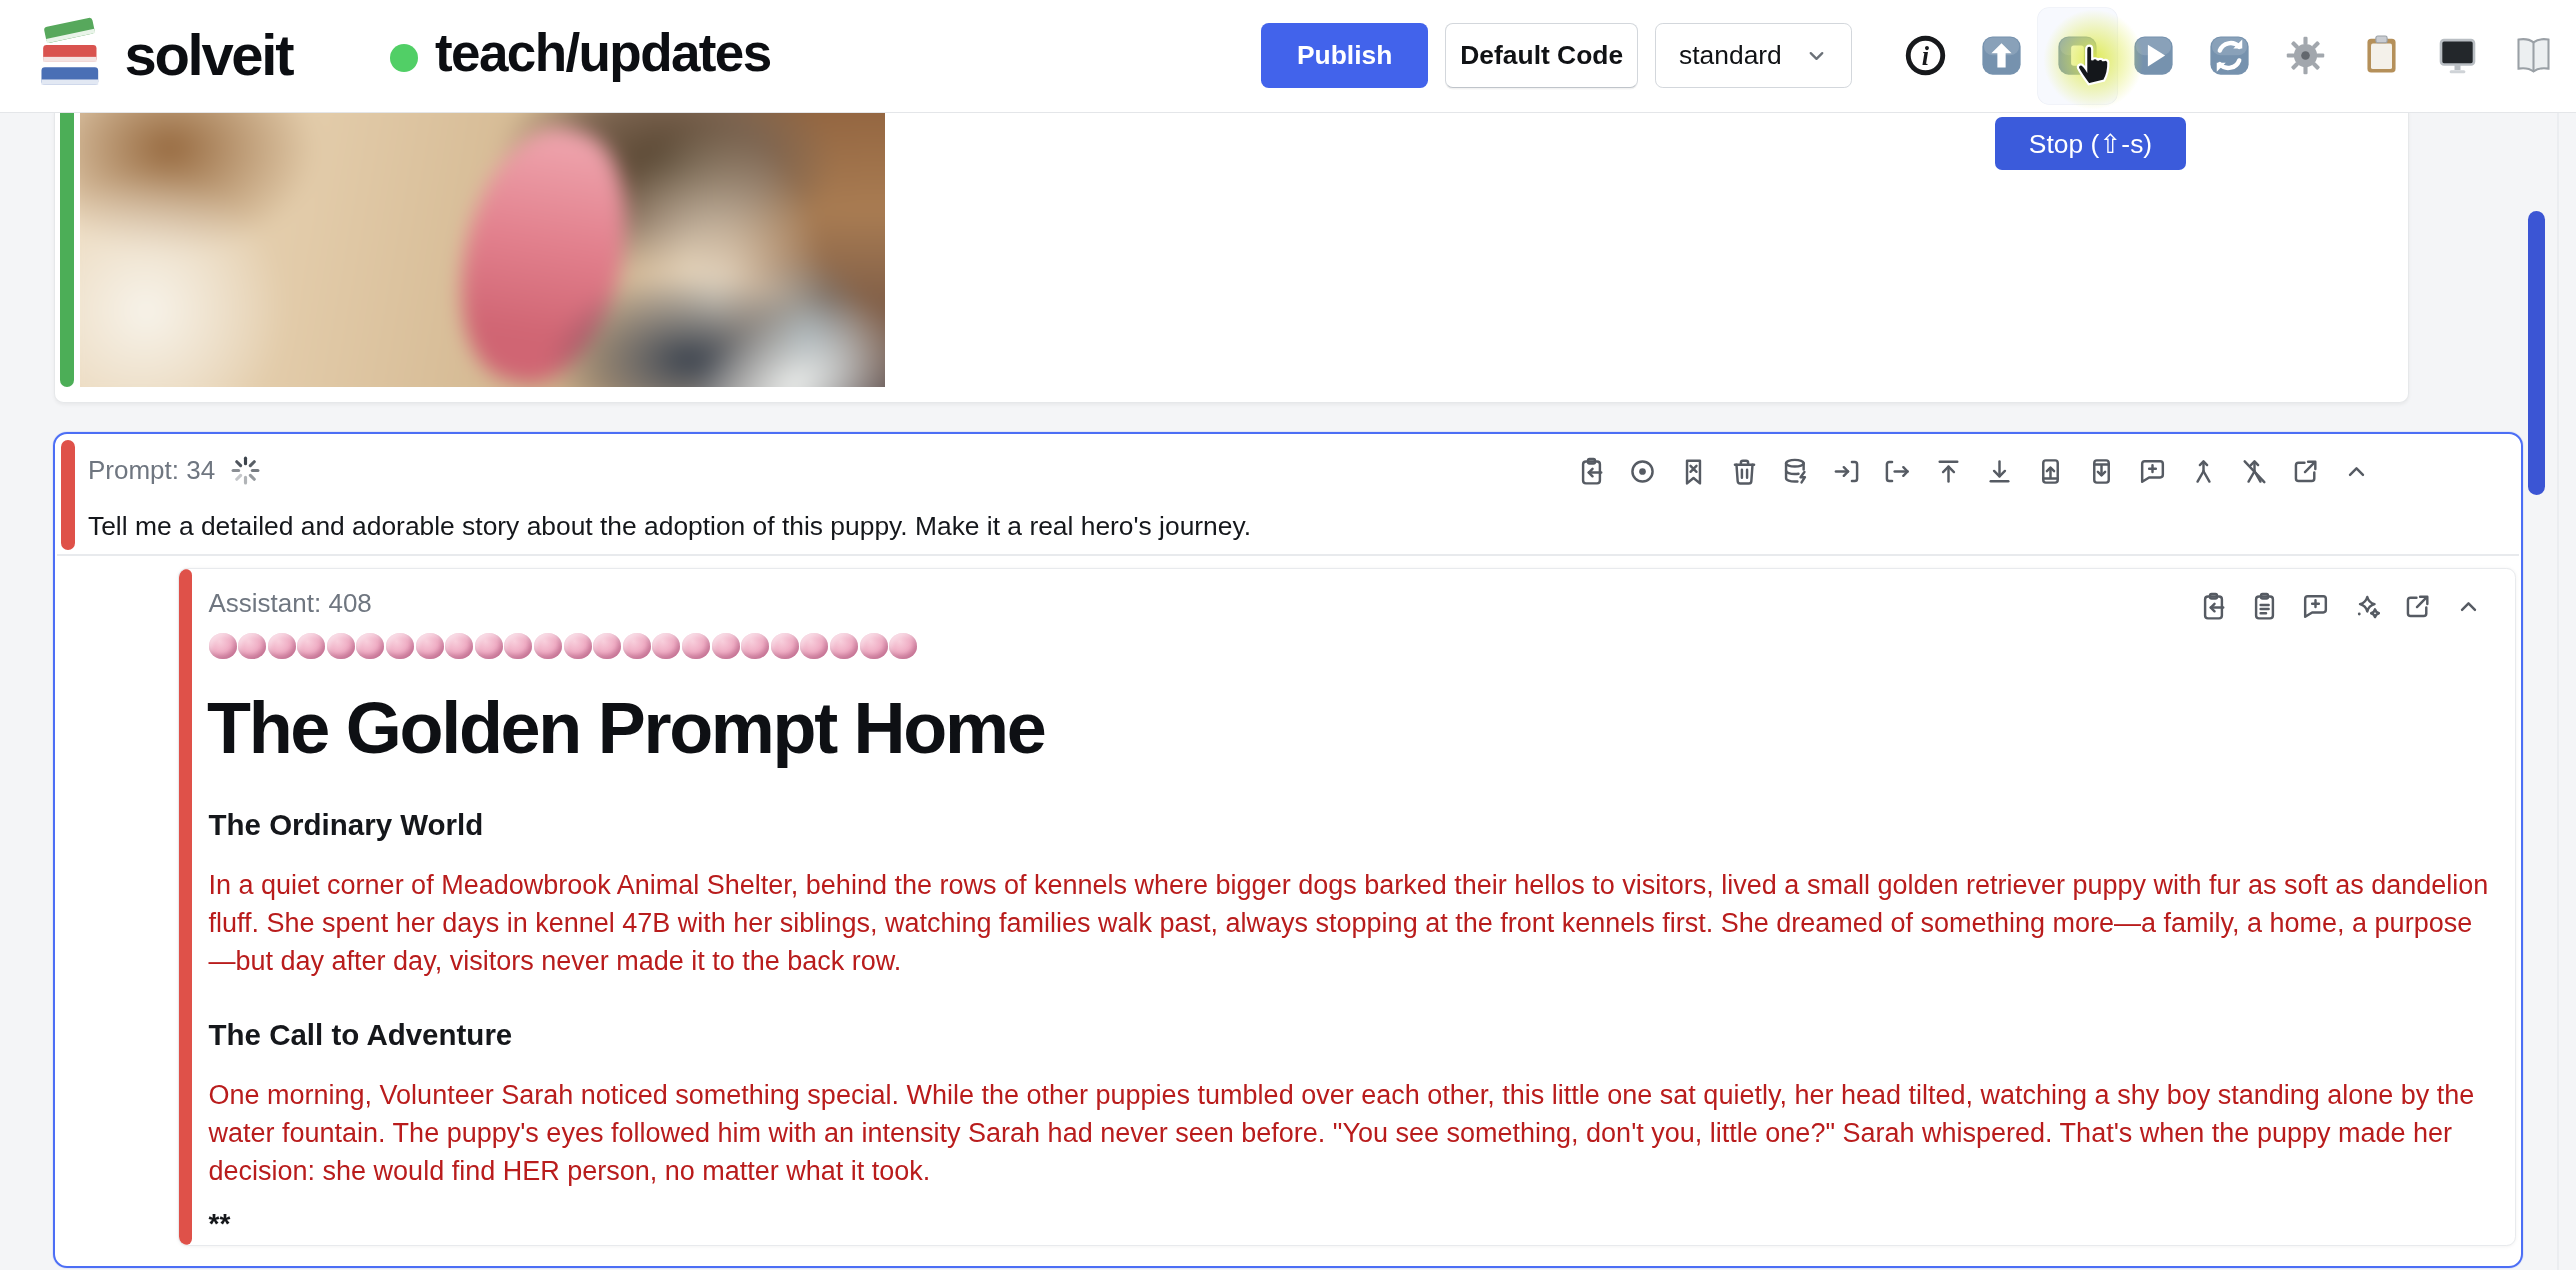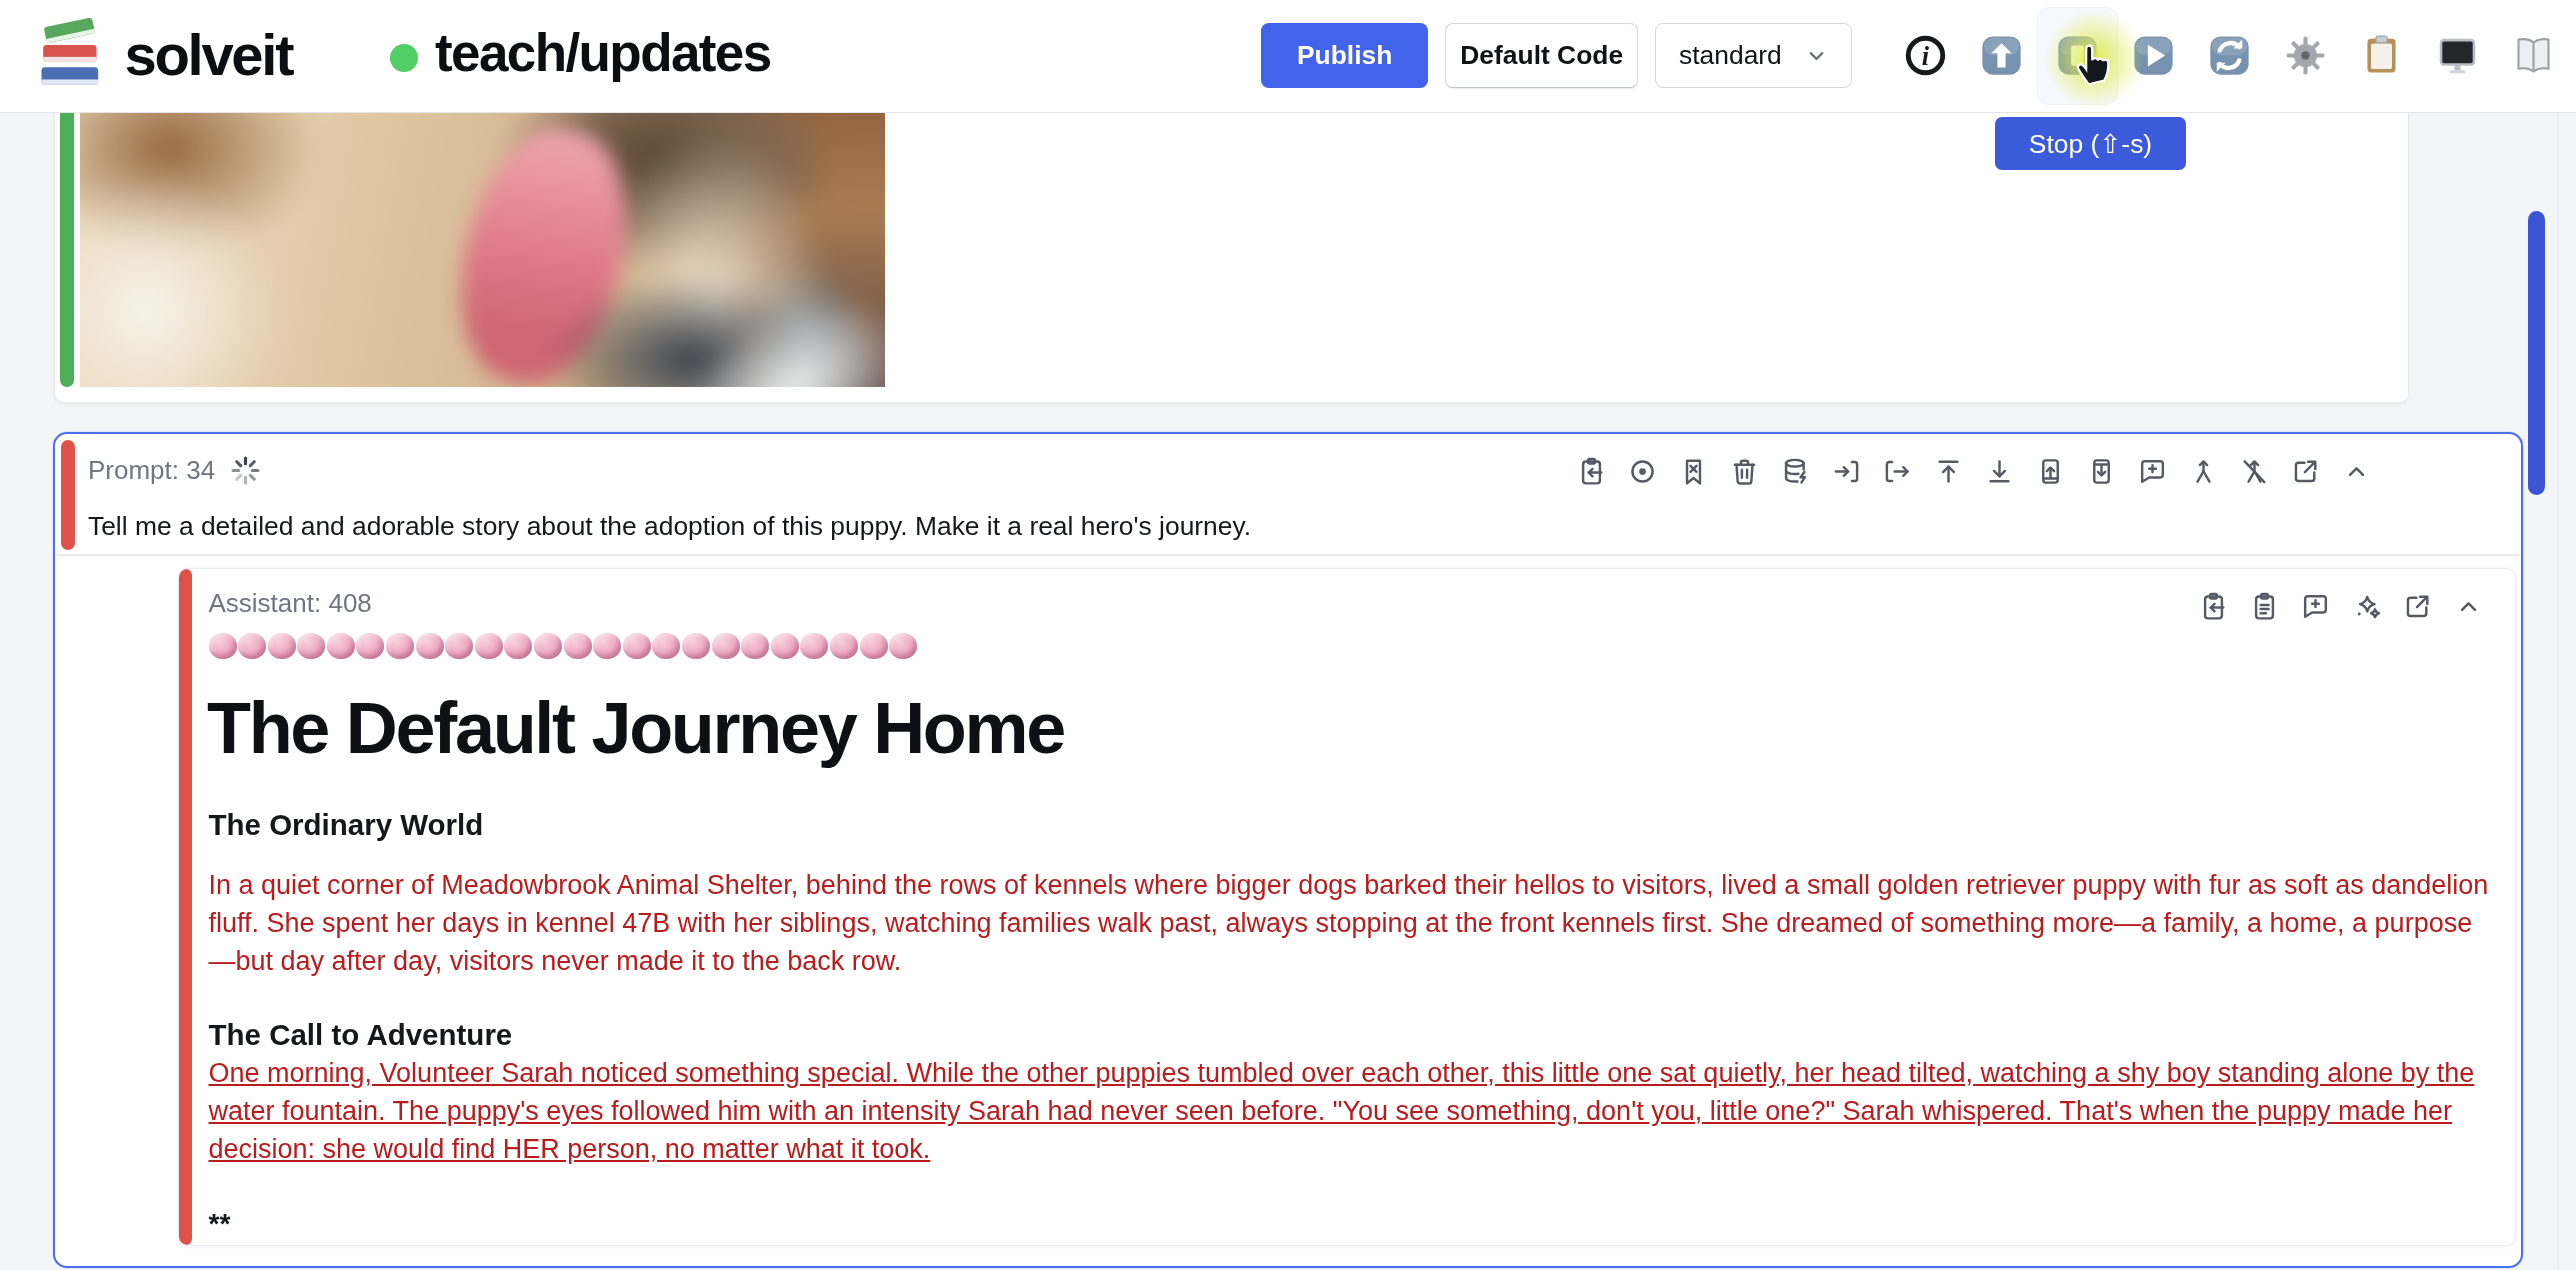--- a/index.html
+++ b/index.html
@@ -70,21 +70,21 @@
   .assistant-label{position:absolute;left:29.5px;top:18.7px;}
   .assistant-toolbar{position:absolute;right:31px;top:22px;}
   .emoji-row{position:absolute;left:29.5px;top:64px;display:flex;gap:1.6px;}
   .pinkball{width:28px;height:26.4px;border-radius:50% 50% 47% 47%;background:radial-gradient(circle at 38% 32%,#f8cfdc 0%,#efadc4 45%,#df8fae 75%,#cf7c9e 100%);box-shadow:inset -2.3px -3.9px 4.7px rgba(170,90,125,.45),inset 2.3px 3.1px 4.7px rgba(255,255,255,.5);}
   .md-h1{position:absolute;left:28px;top:123px;font-size:72px;font-weight:800;letter-spacing:-2.3px;color:#0e1014;line-height:1;}
   .md-h3{position:absolute;left:29.5px;font-size:29.5px;font-weight:700;color:#15171b;}
   .h3-a{top:239px;}
   .h3-b{top:449px;}
   .md-p{position:absolute;left:29.5px;width:2281px;font-size:27px;line-height:38px;color:#b91c1c;}
   .p-a{top:297px;}
-  .p-b{top:485px;text-decoration:underline;}
+  .p-b{top:507px;}
   .md-stars{position:absolute;left:29.5px;top:639px;font-size:28px;font-weight:700;color:#15171b;}
 
   
   .scroll-track{position:absolute;left:2557px;top:113px;width:1.6px;height:1157px;background:#ebedf0;}
   .scroll-thumb{position:absolute;left:2528px;top:211px;width:17px;height:284px;border-radius:8.6px;background:#3b55d4;cursor:pointer;}
 </style>
 </head>
 <body>
 
 <div id="screen">
@@ -435,21 +435,21 @@
           <span class="pinkball"></span>
           <span class="pinkball"></span>
           <span class="pinkball"></span>
           <span class="pinkball"></span>
           <span class="pinkball"></span>
           <span class="pinkball"></span>
           <span class="pinkball"></span>
           <span class="pinkball"></span>
         </div>
 
-      <div class="md-h1">The Default Journey Home</div>
+      <div class="md-h1">The Golden Prompt Home</div>
 
       <div class="md-h3 h3-a">The Ordinary World</div>
       <div class="md-p p-a">In a quiet corner of Meadowbrook Animal Shelter, behind the rows of kennels where bigger dogs barked their hellos to visitors, lived a small golden retriever puppy with fur as soft as dandelion fluff. She spent her days in kennel 47B with her siblings, watching families walk past, always stopping at the front kennels first. She dreamed of something more—a family, a home, a purpose—but day after day, visitors never made it to the back row.</div>
 
       <div class="md-h3 h3-b">The Call to Adventure</div>
       <div class="md-p p-b">One morning, Volunteer Sarah noticed something special. While the other puppies tumbled over each other, this little one sat quietly, her head tilted, watching a shy boy standing alone by the water fountain. The puppy's eyes followed him with an intensity Sarah had never seen before. "You see something, don't you, little one?" Sarah whispered. That's when the puppy made her decision: she would find HER person, no matter what it took.</div>
 
       <div class="md-stars">**</div>
     </div>
   </div>

